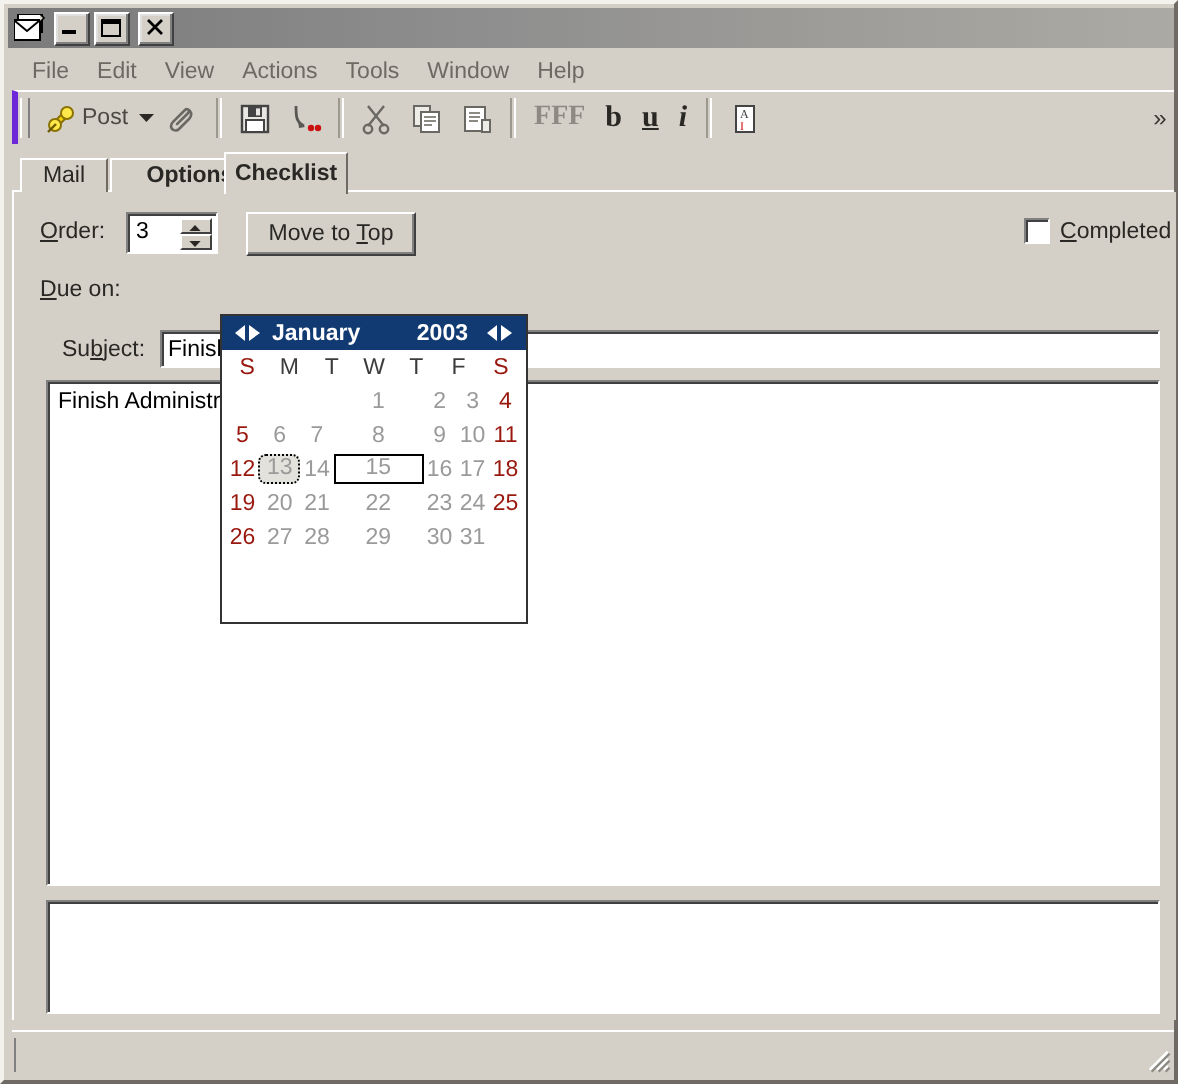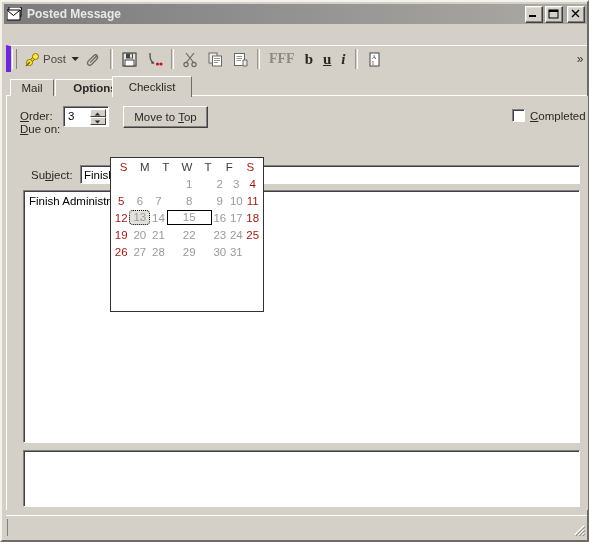--- a/index.html
+++ b/index.html
@@ -93,21 +93,21 @@
   }
 
   
   #toolbar {
     position: absolute;
     left: 4px; top: 43px;
     width: 581px;
     height: 27px;
     box-sizing: border-box;
     border-top: 1px solid #ffffff;
-    border-left: 5px solid #6d28d9;
+    border-left: 3px solid #6d28d9;
     display: flex;
     align-items: center;
     background: #d4d0c8;
     text-align: center;
   }
   .tb-grip {
     width: 3px; height: 20px;
     border-left: 1px solid #ffffff;
     border-right: 1px solid #808080;
     margin: 0 3px 0 1px;
@@ -466,41 +466,49 @@
 
   <div id="titlebar">
     <div id="title-icon">
       <svg width="16" height="14" viewBox="0 0 16 14">
         <rect x="2" y="0" width="12" height="9" fill="#ffffff" stroke="#000" stroke-width="1"></rect>
         <rect x="0" y="3" width="13" height="10" fill="#ffffff" stroke="#000" stroke-width="1"></rect>
         <path d="M0.5 3.5 L6.5 8.5 L12.5 3.5" fill="none" stroke="#000" stroke-width="1"></path>
         <path d="M13 0 L15 2 L13 4" fill="#d4d0c8" stroke="#000" stroke-width="0.8"></path>
       </svg>
     </div>
-    <div class="title-text">Posted Message</div>
     <div class="wbtns">
       <div class="wbtn">
         <svg width="11" height="10" viewBox="0 0 11 10">
             <rect x="1" y="6" width="7" height="2" fill="#000"></rect>
           </svg>
       </div>
       <div class="wbtn">
         <svg width="11" height="10" viewBox="0 0 11 10">
             <rect x="1" y="1" width="9" height="8" fill="none" stroke="#000" stroke-width="1"></rect>
             <rect x="1" y="1" width="9" height="2" fill="#000"></rect>
           </svg>
       </div>
       <div class="wbtn close-btn">
         <svg width="11" height="10" viewBox="0 0 11 10">
             <path d="M2 1 L9 8 M9 1 L2 8" stroke="#000" stroke-width="1.4"></path>
           </svg>
       </div>
     </div>
   </div>
 
+  <div id="menubar">
+    <div class="menu-item">File</div>
+    <div class="menu-item">Edit</div>
+    <div class="menu-item">View</div>
+    <div class="menu-item">Actions</div>
+    <div class="menu-item">Tools</div>
+    <div class="menu-item">Window</div>
+    <div class="menu-item">Help</div>
+  </div>
 
   <div id="toolbar">
     <div class="tb-grip"></div>
 
     <div class="tb-btn">
       <span class="tb-ico">
         <svg width="17" height="17" viewBox="0 0 17 17">
           <path d="M4 11 L11 4 L13 6 L6 13 Z" fill="#f2d300" stroke="#8a7200" stroke-width="1"></path>
           <circle cx="5.5" cy="11.5" r="3" fill="#ffe84a" stroke="#8a7200" stroke-width="1"></circle>
           <circle cx="11.5" cy="5.5" r="3" fill="#ffe84a" stroke="#8a7200" stroke-width="1"></circle>
@@ -600,21 +608,21 @@
       </span>
     </div>
 
     <div id="tb-overflow">»</div>
   </div>
 
   <div id="tabstrip">
     <div id="tabline"></div>
     <div class="tab" style="left:4px;width:44px;">Mail</div>
     <div class="tab" style="left:49px;width:80px;font-weight:bold;">Options</div>
-    <div class="tab active" style="left:106px;width:80px;">Checklist</div>
+    <div class="tab active" style="left:106px;width:62px;font-weight:bold;">Checklist</div>
   </div>
 
   <div id="panel">
 
     <div class="field-label" style="left:13px; top:14px;"><span class="u">O</span>rder:</div>
     <div id="order-box" class="sunken">
       <div id="order-value">3</div>
       <div id="order-spin">
         <div class="spin-btn">
           <svg width="7" height="4" viewBox="0 0 7 4">
@@ -631,21 +639,21 @@
 
     <div class="btn" style="left:116px; top:10px; width:85px; height:22px;">
       <span>Move to <span class="u">T</span>op</span>
     </div>
 
     <div style="position:absolute; left:505px; top:13px; display:flex; align-items:center; gap:5px;">
       <div class="cb"></div>
       <div class="field-label" style="position:static;"><span class="u">C</span>ompleted</div>
     </div>
 
-    <div class="field-label" style="left:13px; top:27px;"><span class="u">D</span>ue on:</div>
+    <div class="field-label" style="left:13px; top:43px;"><span class="u">D</span>ue on:</div>
 
     <div class="field-label" style="left:24px; top:73px;">Su<span class="u">b</span>ject:</div>
     <div id="subject-box" class="sunken">
       <div id="subject-value">Finish Administrative Paperwork</div>
     </div>
 
     <div id="body-box" class="sunken">
       <div id="body-text">Finish Administrative Paperwork</div>
     </div>
 
@@ -656,20 +664,36 @@
     <div id="status-pane"></div>
     <div id="grip">
       <svg width="14" height="14" viewBox="0 0 14 14">
         <path d="M12 3 L3 12 M12 6.5 L6.5 12 M12 10 L10 12" stroke="#ffffff" stroke-width="1.6"></path>
         <path d="M12.8 3.8 L3.8 12.8 M12.8 7.3 L7.3 12.8 M12.8 10.8 L10.8 12.8" stroke="#8d8a84" stroke-width="1.1"></path>
       </svg>
     </div>
   </div>
 
   <div id="calendar">
+    <div id="cal-header">
+      <div class="cal-nav left">
+        <svg width="16" height="9" viewBox="0 0 16 9">
+          <path d="M6.5 0.5 L6.5 8.5 L1.5 4.5 Z" fill="#ffffff"></path>
+          <path d="M8.5 0.5 L14 4.5 L8.5 8.5 Z" fill="#ffffff"></path>
+        </svg>
+      </div>
+      <div id="cal-month">January</div>
+      <div id="cal-year">2003</div>
+      <div class="cal-nav right">
+        <svg width="16" height="9" viewBox="0 0 16 9">
+          <path d="M6.5 0.5 L6.5 8.5 L1.5 4.5 Z" fill="#ffffff"></path>
+          <path d="M8.5 0.5 L14 4.5 L8.5 8.5 Z" fill="#ffffff"></path>
+        </svg>
+      </div>
+    </div>
 
     <div id="cal-dow">
       <div class="dow we">S</div>
       <div class="dow">M</div>
       <div class="dow">T</div>
       <div class="dow">W</div>
       <div class="dow">T</div>
       <div class="dow">F</div>
       <div class="dow we">S</div>
     </div>

